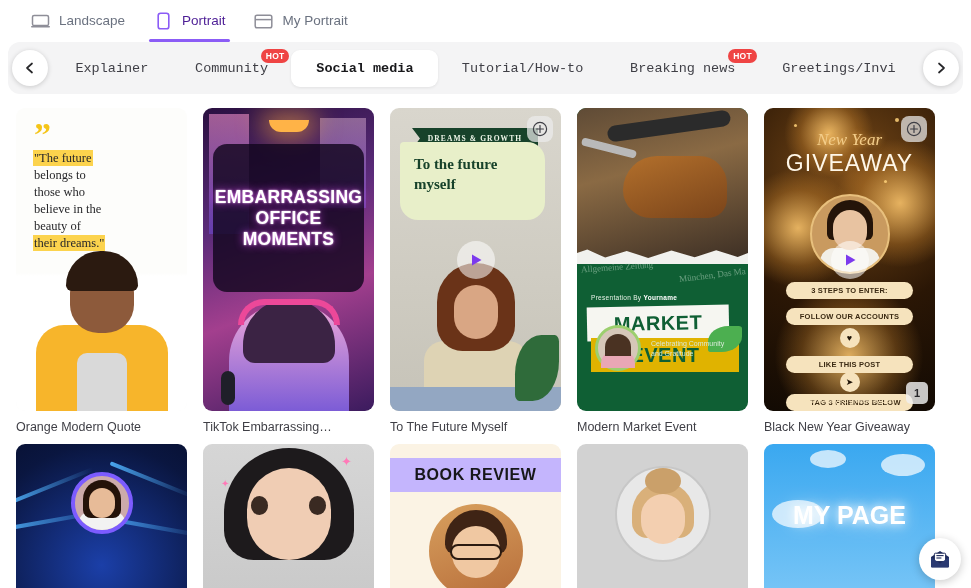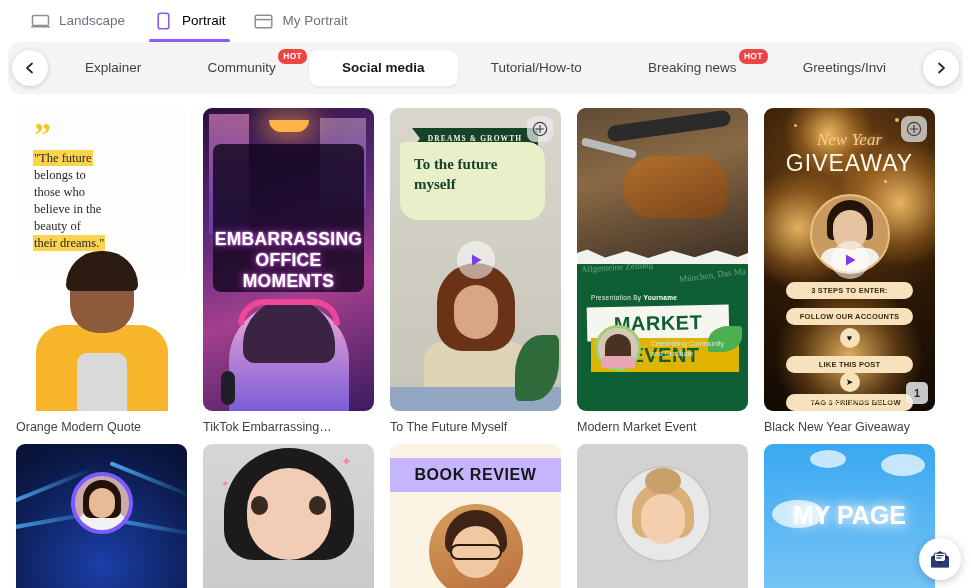--- a/index.html
+++ b/index.html
@@ -24,21 +24,21 @@
     align-items: center;
     gap: 9px;
     height: 42px;
     padding: 0 14px;
     position: relative;
     cursor: pointer;
     font-size: 13.5px;
     color: #6b7280;
   }
   .orient-tab .olabel { line-height: 1; }
-  .orient-tab.active { color: #000000; font-weight: 400; }
+  .orient-tab.active { color: #4c1d95; font-weight: 400; }
   .orient-tab.active .underline {
     position: absolute;
     left: 10px; right: 10px; bottom: 0;
     height: 3px; border-radius: 2px;
     background: #8b5cf6;
   }
   .oicon { width: 20px; height: 18px; display: flex; align-items: center; justify-content: center; }
 
   
   .cat-wrap {
@@ -83,21 +83,21 @@
     top: -1px; right: 2px;
     background: #ef4444;
     color: #fff;
     font-size: 8.5px;
     font-weight: bold;
     line-height: 1;
     padding: 3px 5px 3px 5px;
     border-radius: 7px;
     letter-spacing: .2px;
   }
-  .cat-item .lbl { position: relative; }
+  .cat-item .lbl { position: relative; font-family: Liberation Mono, monospace; }
   .arrow-btn {
     position: absolute;
     top: 50%;
     transform: translateY(-50%);
     width: 36px; height: 36px;
     border-radius: 50%;
     background: #ffffff;
     box-shadow: 0 1px 5px rgba(0,0,0,.18);
     display: flex; align-items: center; justify-content: center;
     cursor: pointer;
@@ -182,22 +182,22 @@
   .t1 .hoodie { position:absolute; left:50%; transform:translateX(-50%); bottom:0; width:132px; height:86px; border-radius:28px 28px 0 0; background:#f7b52b; }
   .t1 .shirt { position:absolute; left:50%; transform:translateX(-50%); bottom:0; width:50px; height:58px; background:#d9d9d9; border-radius:10px 10px 0 0; }
 
   
   .t2 { background: linear-gradient(160deg,#2a1040 0%,#5b2b7a 35%,#a33f8e 62%,#3b1b5e 100%); }
   .t2 .bgwin { position:absolute; left:6px; top:6px; width:40px; height:120px; background:linear-gradient(180deg,#ff9ad5,#6d4bd8); opacity:.55; }
   .t2 .bgwin2 { position:absolute; right:8px; top:10px; width:46px; height:90px; background:linear-gradient(180deg,#ffd1ec,#8b5cf6); opacity:.4; }
   .t2 .lamp { position:absolute; left:50%; transform:translateX(-50%); top:12px; width:40px; height:12px; border-radius:0 0 20px 20px; background:#ffb347; box-shadow:0 0 24px 8px rgba(255,170,60,.55); }
   .t2 .panel {
     position:absolute; left:10px; right:10px; top:36px; height:148px;
-    background:rgba(18,6,30,.82); border-radius:8px;
-    display:flex; align-items:flex-end; justify-content:center;
+    background:rgba(18,6,30,.82); border-radius:14px;
+    display:flex; align-items:center; justify-content:center;
   }
   .t2 .ptext {
     color:#fff; font-weight:bold; font-size:17.5px; line-height:21px;
     text-align:center; letter-spacing:.3px;
     text-shadow: 0 0 8px #d946ef, 0 0 2px #fff;
   }
   .t2 .figure { position:absolute; left:50%; transform:translateX(-50%); bottom:0; width:120px; height:108px; border-radius:58px 58px 0 0; background:linear-gradient(180deg,#f0a9d8,#7c5cd6); }
   .t2 .fhair { position:absolute; left:50%; transform:translateX(-50%); bottom:48px; width:92px; height:64px; border-radius:46px 46px 12px 12px; background:#3b2344; }
   .t2 .hoop { position:absolute; left:50%; transform:translateX(-50%); bottom:86px; width:102px; height:26px; border-radius:52px 52px 0 0; border:6px solid #ec4899; border-bottom:none; }
   .t2 .mic { position:absolute; left:18px; bottom:6px; width:14px; height:34px; border-radius:7px; background:#1f1f29; }

